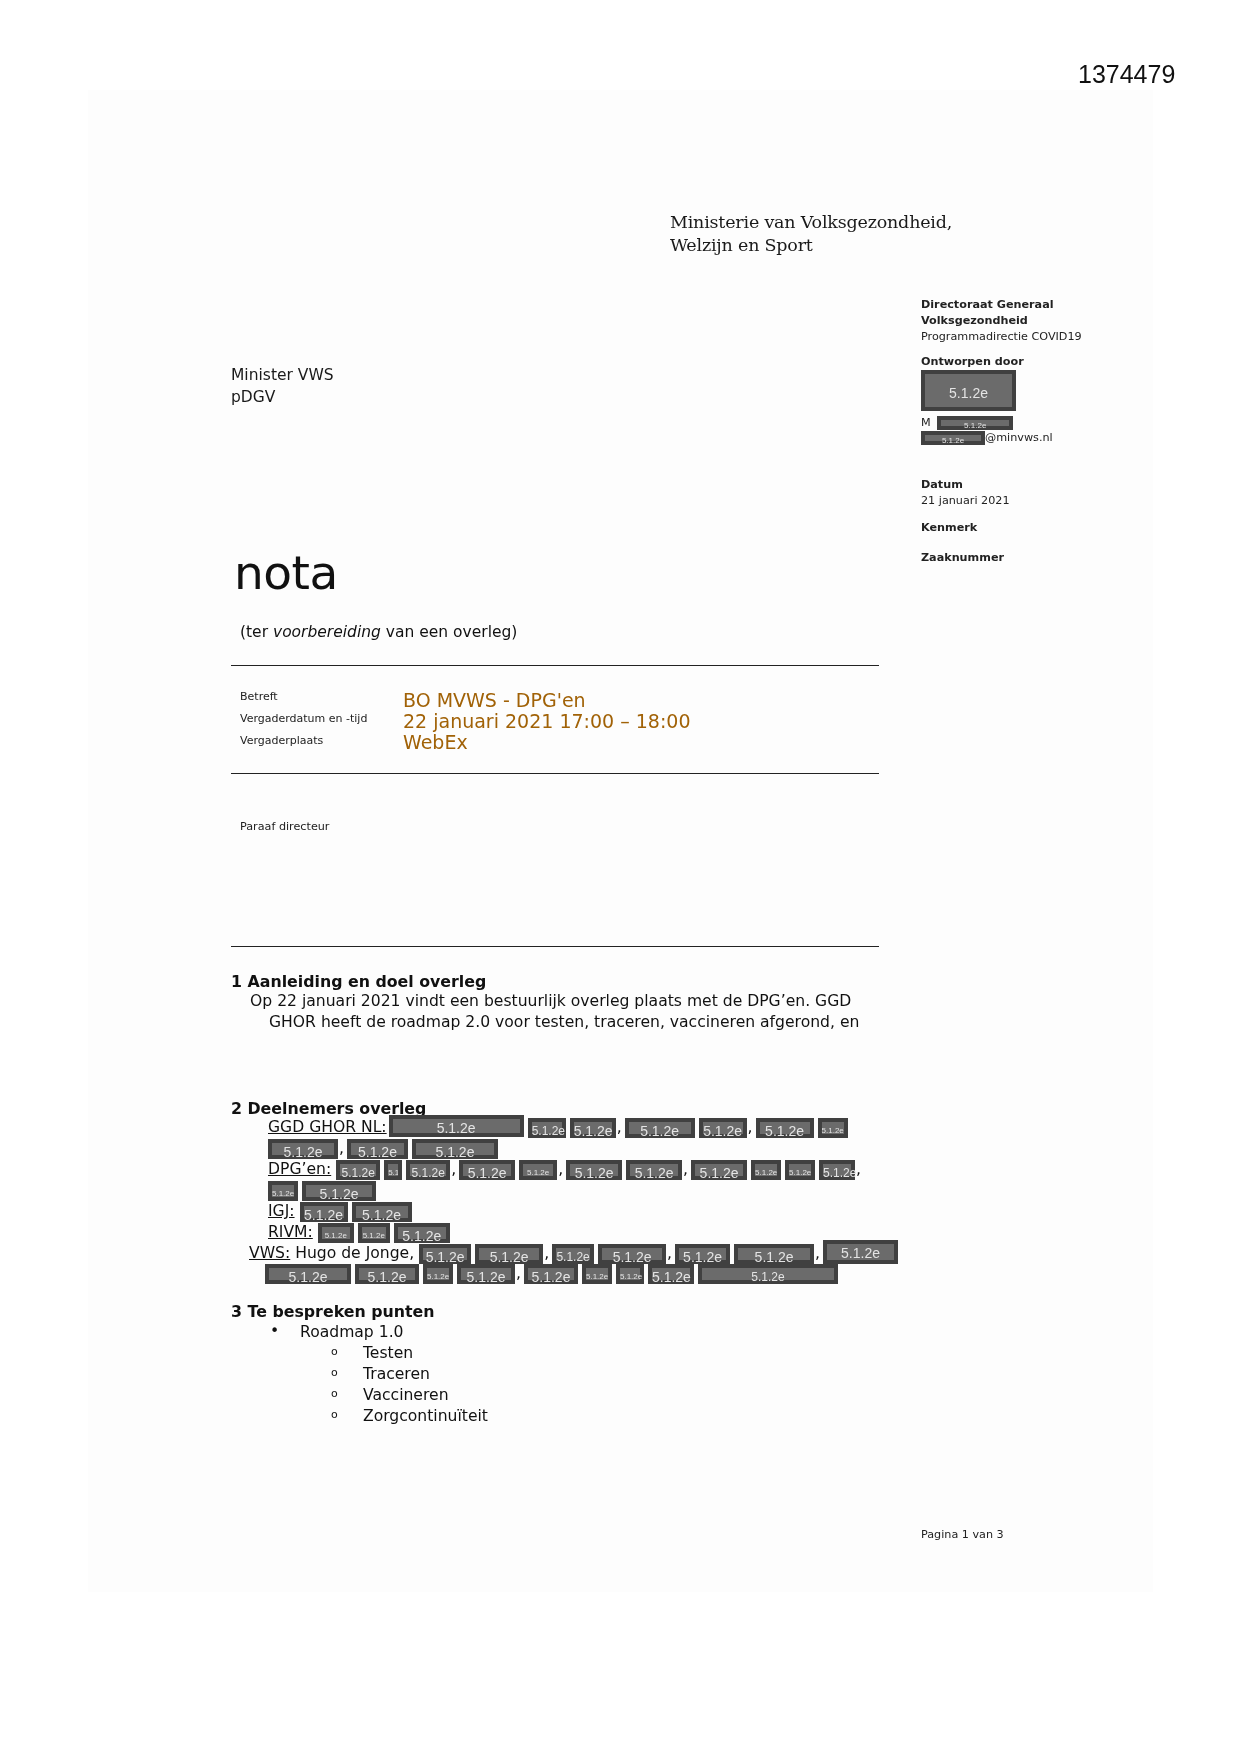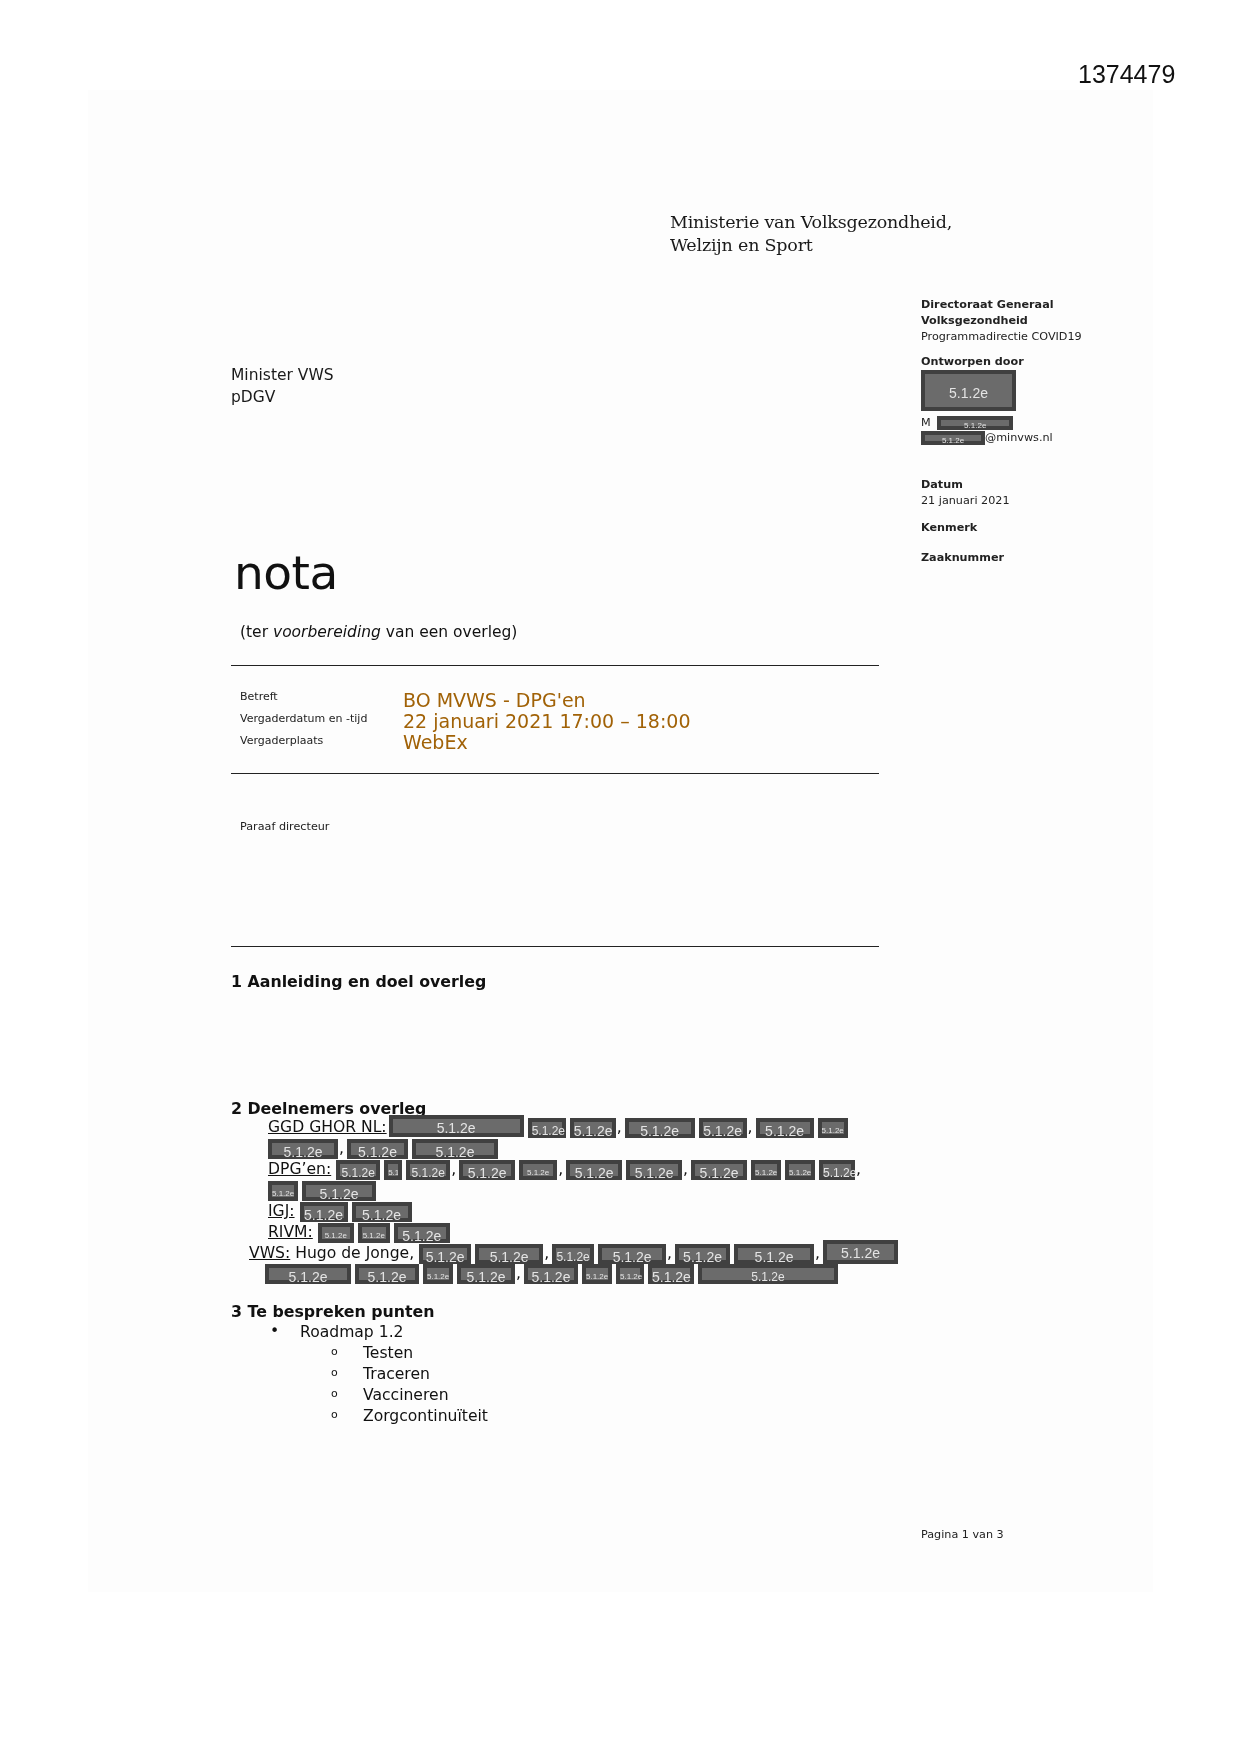--- a/index.html
+++ b/index.html
@@ -99,20 +99,22 @@
 <div class="abs rule" style="top:773px;"></div>
 
 <div class="abs paraaf">Paraaf directeur</div>
 
 <div class="abs rule" style="top:946px;"></div>
 
 <div class="abs body h" style="top:971px;">
   <span>1</span>&nbsp;<span>Aanleiding en doel overleg</span>
 </div>
 <div class="abs para" style="top:991px;">
+  <span style="display:block;">Op 22 januari 2021 vindt een bestuurlijk overleg plaats met de DPG’en. GGD</span>
+  <span class="indent">GHOR heeft de roadmap 2.0 voor testen, traceren, vaccineren afgerond, en</span>
 </div>
 
 <div class="abs body h" style="top:1098px;">
   <span>2</span>&nbsp;<span>Deelnemers overleg</span>
 </div>
 
 <div class="row" style="left:268px;top:1117px;">
   <span class="u">GGD GHOR NL:</span><span class="redact s-lg" style="width:135px;height:22px;margin-left:2px;margin-top:-4px;">5.1.2e</span><span class="redact s-md" style="width:38px;">5.1.2e</span><span class="redact s-lg" style="width:46px;">5.1.2e</span><span class="comma">,</span><span class="redact s-lg" style="width:70px;">5.1.2e</span><span class="redact s-lg" style="width:48px;">5.1.2e</span><span class="comma">,</span><span class="redact s-lg" style="width:58px;">5.1.2e</span><span class="redact s-sm" style="width:30px;">5.1.2e</span>
 </div>
 <div class="row" style="left:268px;top:1138px;">
@@ -138,21 +140,21 @@
   <span class="u">VWS:</span>&nbsp;<span>Hugo de Jonge,</span>&nbsp;<span class="redact s-lg" style="width:52px;">5.1.2e</span><span class="redact s-lg" style="width:68px;">5.1.2e</span><span class="comma">,</span><span class="redact s-md" style="width:42px;">5.1.2e</span><span class="redact s-lg" style="width:68px;">5.1.2e</span><span class="comma">,</span><span class="redact s-lg" style="width:55px;">5.1.2e</span><span class="redact s-lg" style="width:80px;">5.1.2e</span><span class="comma">,</span><span class="redact s-lg" style="width:75px;height:24px;margin-top:-4px;">5.1.2e</span>
 </div>
 <div class="row" style="left:265px;top:1263px;">
   <span class="redact s-lg" style="width:86px;">5.1.2e</span><span class="redact s-lg" style="width:64px;">5.1.2e</span><span class="redact s-sm" style="width:30px;">5.1.2e</span><span class="redact s-lg" style="width:58px;">5.1.2e</span><span class="comma">,</span><span class="redact s-lg" style="width:54px;">5.1.2e</span><span class="redact s-sm" style="width:30px;">5.1.2e</span><span class="redact s-sm" style="width:28px;">5.1.2e</span><span class="redact s-lg" style="width:46px;">5.1.2e</span><span class="redact s-md" style="width:140px;">5.1.2e</span>
 </div>
 
 <div class="abs body h" style="top:1301px;">
   <span>3</span>&nbsp;<span>Te bespreken punten</span>
 </div>
 <span class="bullet" style="left:270px;top:1322px;">•</span>
-<div class="abs body" style="left:300px;top:1322px;">Roadmap 1.2</div>
+<div class="abs body" style="left:300px;top:1322px;">Roadmap 1.0</div>
 
 <span class="bullet" style="left:331px;top:1345px;font-size:11px;">o</span>
 <div class="abs body" style="left:363px;top:1343px;">Testen</div>
 <span class="bullet" style="left:331px;top:1366px;font-size:11px;">o</span>
 <div class="abs body" style="left:363px;top:1364px;">Traceren</div>
 <span class="bullet" style="left:331px;top:1387px;font-size:11px;">o</span>
 <div class="abs body" style="left:363px;top:1385px;">Vaccineren</div>
 <span class="bullet" style="left:331px;top:1408px;font-size:11px;">o</span>
 <div class="abs body" style="left:363px;top:1406px;">Zorgcontinuïteit</div>
 

